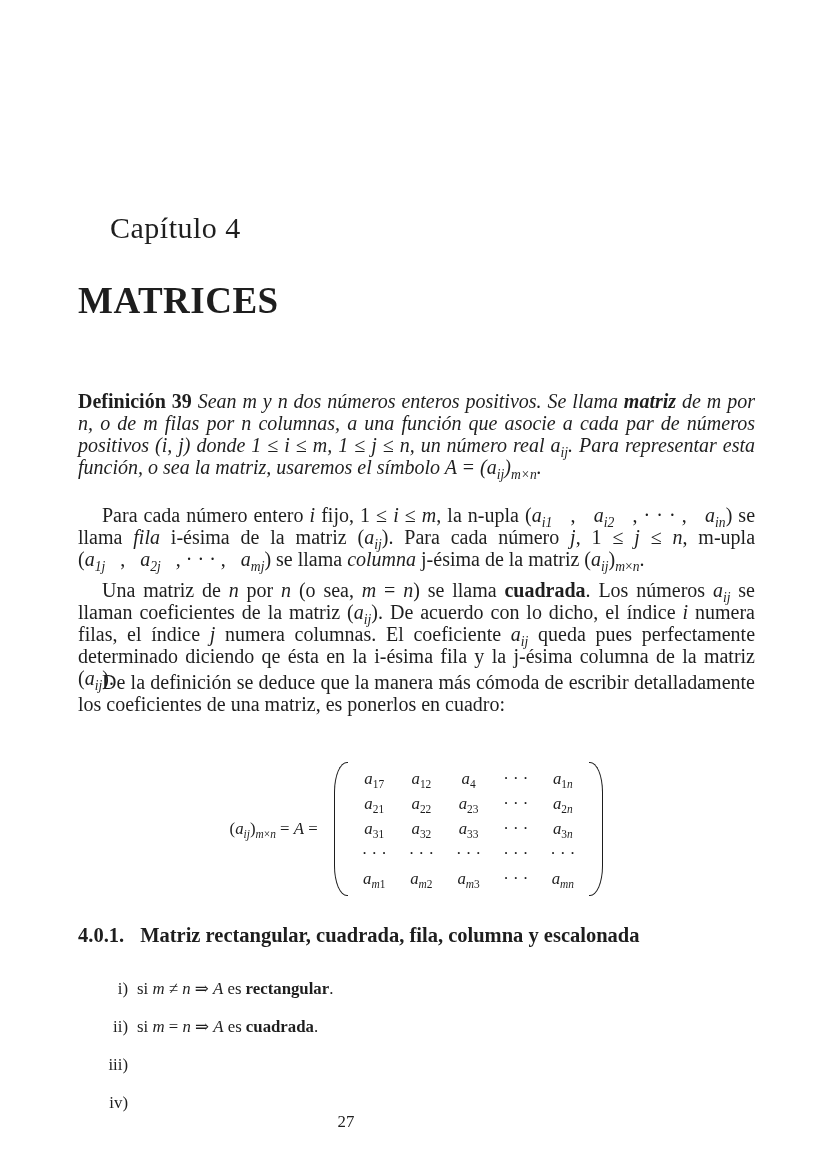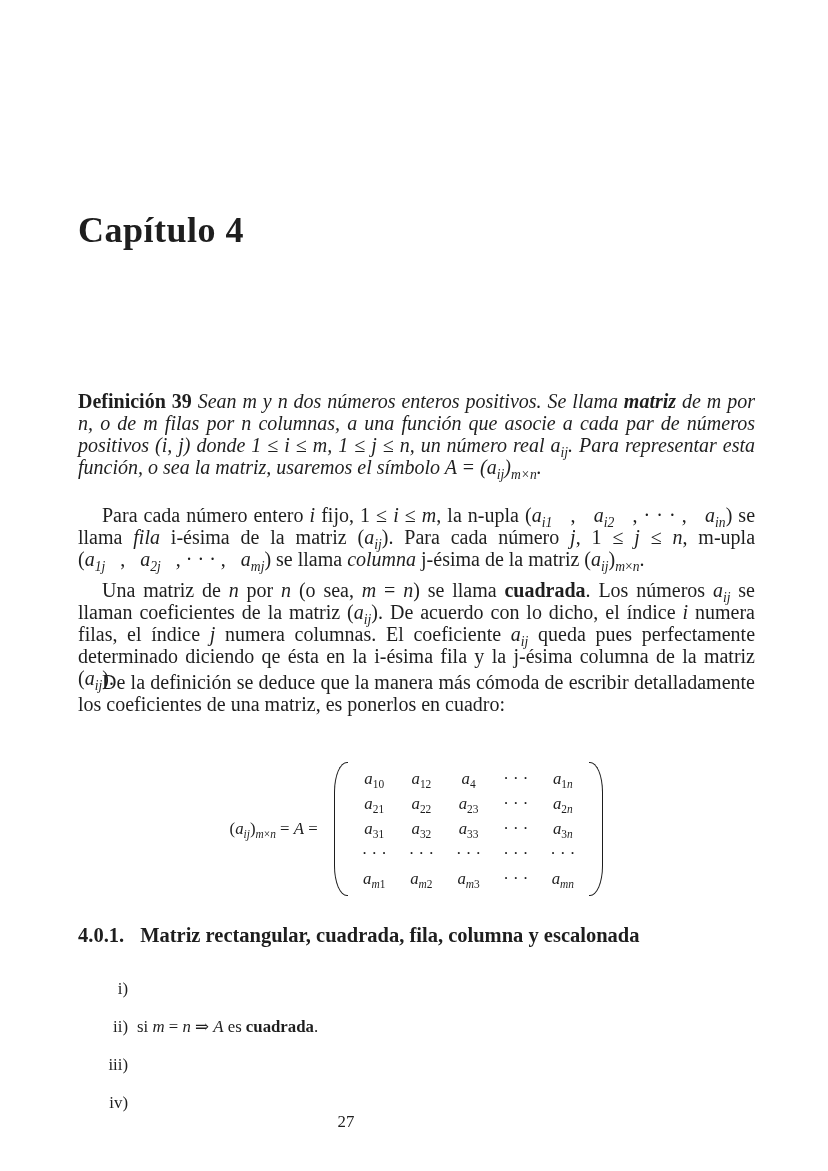--- a/index.html
+++ b/index.html
@@ -10,24 +10,25 @@
     margin: 0 auto;
     background: #ffffff;
     color: #1e1e1e;
     font-family: "Liberation Serif", "DejaVu Serif", serif;
     overflow: hidden;
   }
   .abs { position: absolute; }
   .col { left: 78px; width: 677px; }
 
   .chapter-label {
-    font-size: 36px;
-    font-weight: bold;
+    font-size: 30px;
+    font-weight: normal;
     line-height: 1.1;
     letter-spacing: 0.5px;
+    margin-left: 32px;
   }
   .chapter-title {
     font-size: 37px;
     font-weight: bold;
     line-height: 1.1;
     letter-spacing: 0.5px;
   }
 
   .body-text {
     font-size: 20px;
@@ -88,34 +89,35 @@
     font-size: 16.8px;
   }
 </style>
 </head>
 <body>
 
 <div class="page">
 
   <div class="abs col chapter-label" style="top:211px">Capítulo 4</div>
 
+  <div class="abs col chapter-title" style="top:281px">MATRICES</div>
 
   <div class="abs col body-text" style="top:390px"><b>Definición 39</b> <i>Sean m y n dos números enteros positivos. Se llama <b>matriz</b> de m por n, o de m filas por n columnas, a una función que asocie a cada par de números positivos (i, j) donde 1 ≤ i ≤ m, 1 ≤ j ≤ n, un número real a<sub>ij</sub>. Para representar esta función, o sea la matriz, usaremos el símbolo A = (a<sub>ij</sub>)<sub>m×n</sub>.</i></div>
 
   <div class="abs col body-text indent" style="top:504px">Para cada número entero <i>i</i> fijo, 1 ≤ <i>i</i> ≤ <i>m</i>, la n-upla (<i>a<sub>i1</sub></i>&nbsp;&nbsp;&nbsp;,&nbsp;&nbsp;&nbsp;<i>a<sub>i2</sub></i>&nbsp;&nbsp;&nbsp;,&nbsp;· · ·&nbsp;,&nbsp;&nbsp;&nbsp;<i>a<sub>in</sub></i>) se llama <i>fila</i> i-ésima de la matriz (<i>a<sub>ij</sub></i>). Para cada número <i>j</i>, 1 ≤ <i>j</i> ≤ <i>n</i>, m-upla (<i>a<sub>1j</sub></i>&nbsp;&nbsp;&nbsp;,&nbsp;&nbsp;&nbsp;<i>a<sub>2j</sub></i>&nbsp;&nbsp;&nbsp;,&nbsp;· · ·&nbsp;,&nbsp;&nbsp;&nbsp;<i>a<sub>mj</sub></i>) se llama <i>columna</i> j-ésima de la matriz (<i>a<sub>ij</sub></i>)<sub><i>m</i>×<i>n</i></sub>.</div>
 
   <div class="abs col body-text indent" style="top:579px">Una matriz de <i>n</i> por <i>n</i> (o sea, <i>m</i> = <i>n</i>) se llama <b>cuadrada</b>. Los números <i>a<sub>ij</sub></i> se llaman coeficientes de la matriz (<i>a<sub>ij</sub></i>). De acuerdo con lo dicho, el índice <i>i</i> numera filas, el índice <i>j</i> numera columnas. El coeficiente <i>a<sub>ij</sub></i> queda pues perfectamente determinado diciendo qe ésta en la i-ésima fila y la j-ésima columna de la matriz (<i>a<sub>ij</sub></i>).</div>
 
   <div class="abs col body-text indent" style="top:671px">De la definición se deduce que la manera más cómoda de escribir detalladamente los coeficientes de una matriz, es ponerlos en cuadro:</div>
 
   <div class="abs matrix-wrap" style="top:762px">
     <span class="matrix-label">(<i>a<sub>ij</sub></i>)<sub><i>m</i>×<i>n</i></sub> = <i>A</i> =</span>
     <div class="paren paren-left"></div>
     <div class="matrix-grid">
-      <span class="matrix-cell"><i>a</i><sub>10</sub></span>
+      <span class="matrix-cell"><i>a</i><sub>17</sub></span>
       <span class="matrix-cell"><i>a</i><sub>12</sub></span>
       <span class="matrix-cell"><i>a</i><sub>4</sub></span>
       <span class="matrix-cell">· · ·</span>
       <span class="matrix-cell"><i>a</i><sub>1<i>n</i></sub></span>
       <span class="matrix-cell"><i>a</i><sub>21</sub></span>
       <span class="matrix-cell"><i>a</i><sub>22</sub></span>
       <span class="matrix-cell"><i>a</i><sub>23</sub></span>
       <span class="matrix-cell">· · ·</span>
       <span class="matrix-cell"><i>a</i><sub>2<i>n</i></sub></span>
       <span class="matrix-cell"><i>a</i><sub>31</sub></span>
@@ -138,20 +140,21 @@
   </div>
 
   <div class="abs col section-heading" style="top:924px">
     <span class="section-number">4.0.1.</span>
     <span>Matriz rectangular, cuadrada, fila, columna y escalonada</span>
   </div>
 
   <div class="abs col enum-list" style="top:978px">
     <div class="enum-item">
       <span class="enum-label">i)</span>
+      <span class="enum-text">si <i>m</i> ≠ <i>n</i> ⇒ <i>A</i> es <b>rectangular</b>.</span>
     </div>
     <div class="enum-item">
       <span class="enum-label">ii)</span>
       <span class="enum-text">si <i>m</i> = <i>n</i> ⇒ <i>A</i> es <b>cuadrada</b>.</span>
     </div>
     <div class="enum-item">
       <span class="enum-label">iii)</span>
     </div>
     <div class="enum-item">
       <span class="enum-label">iv)</span>

